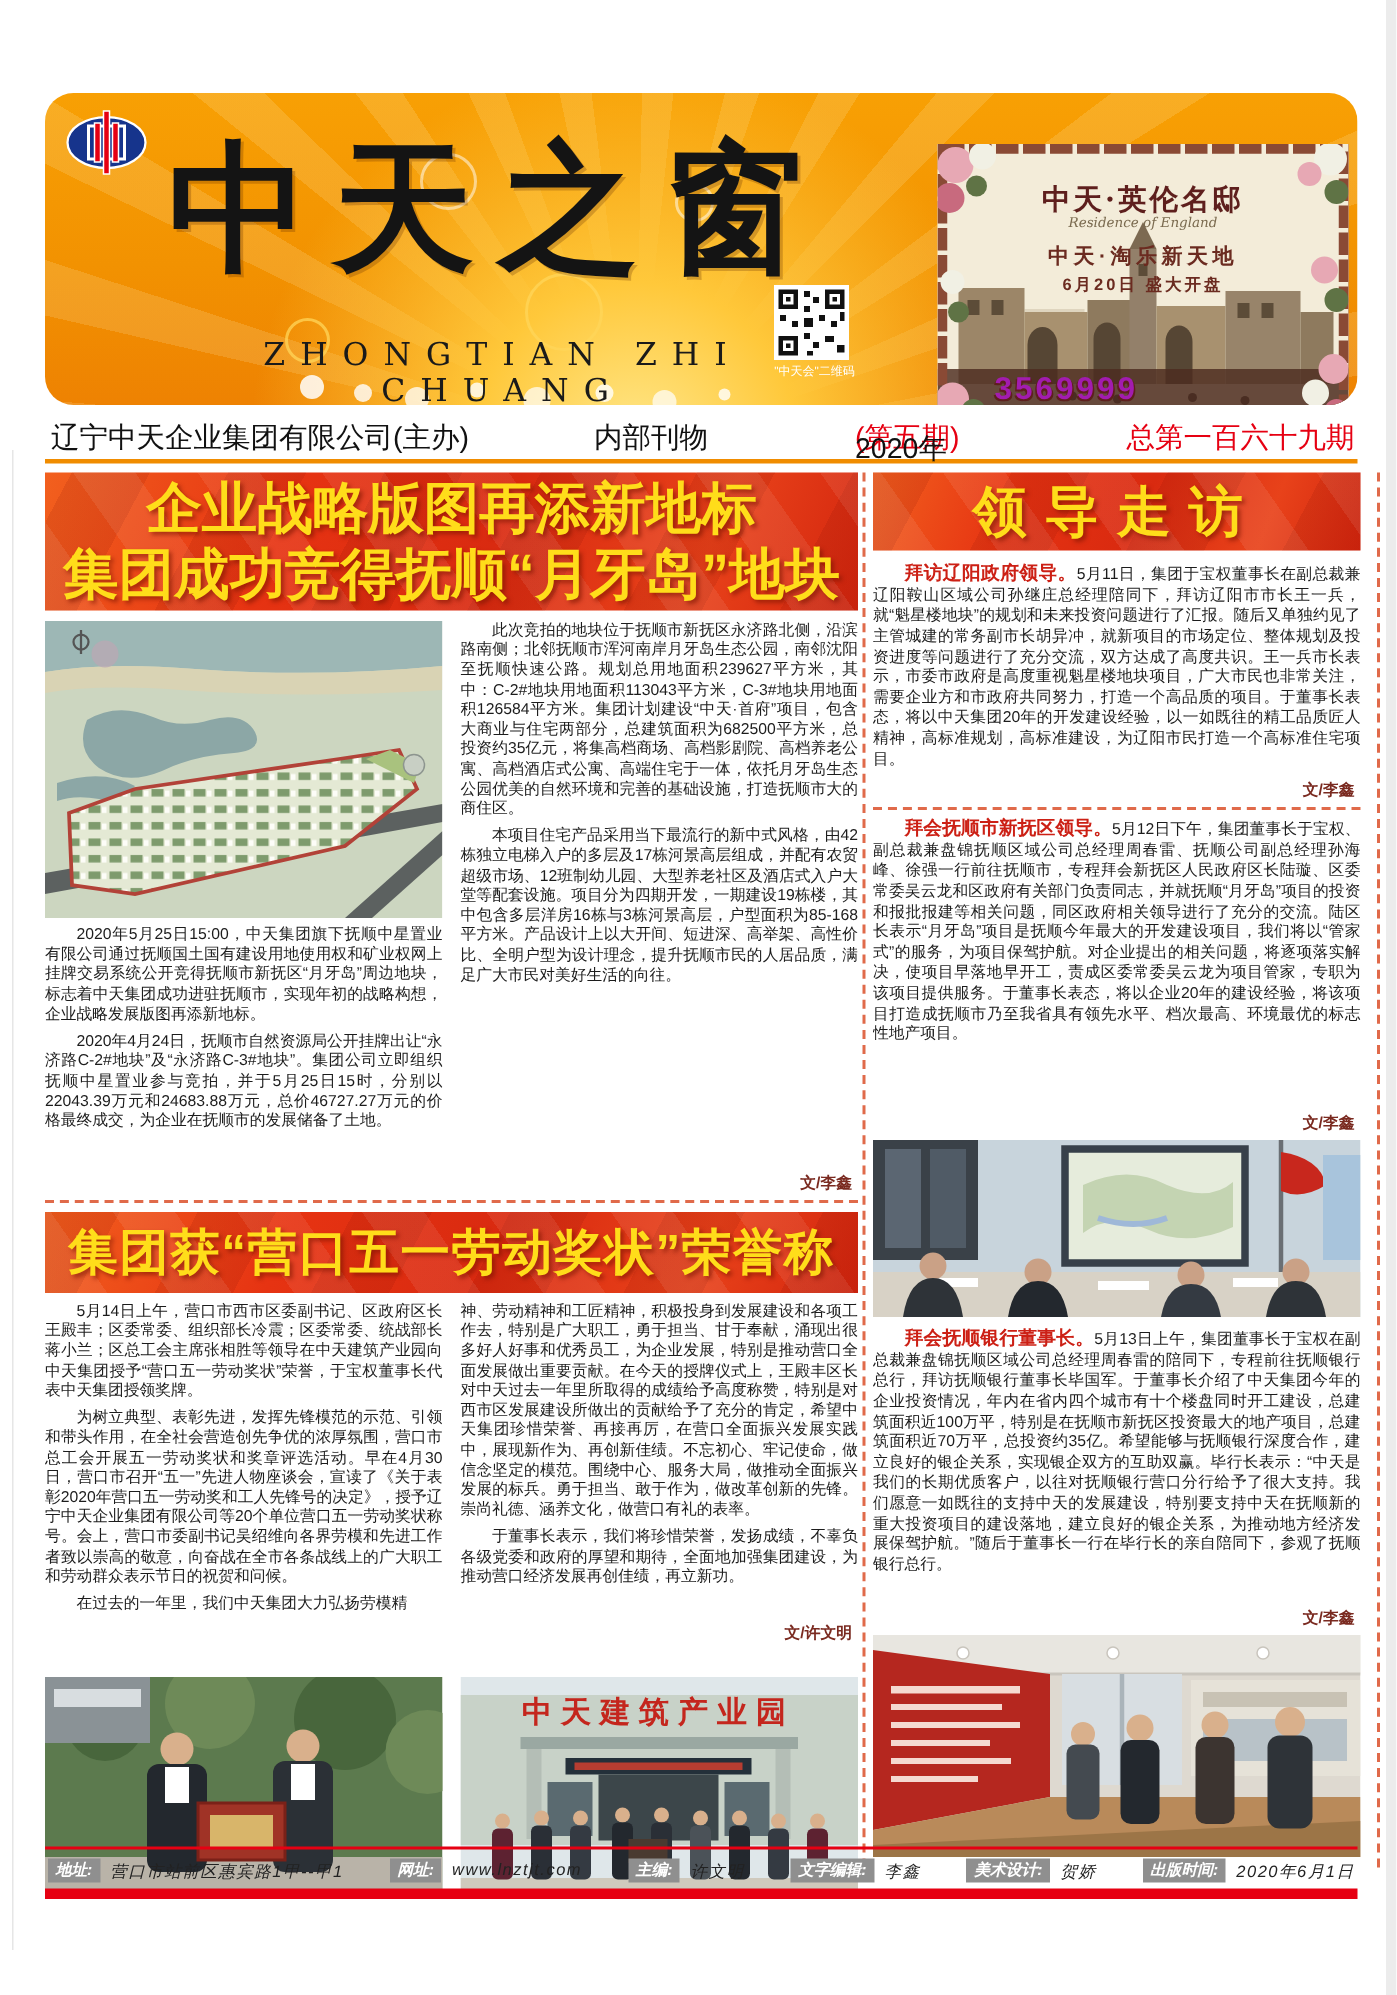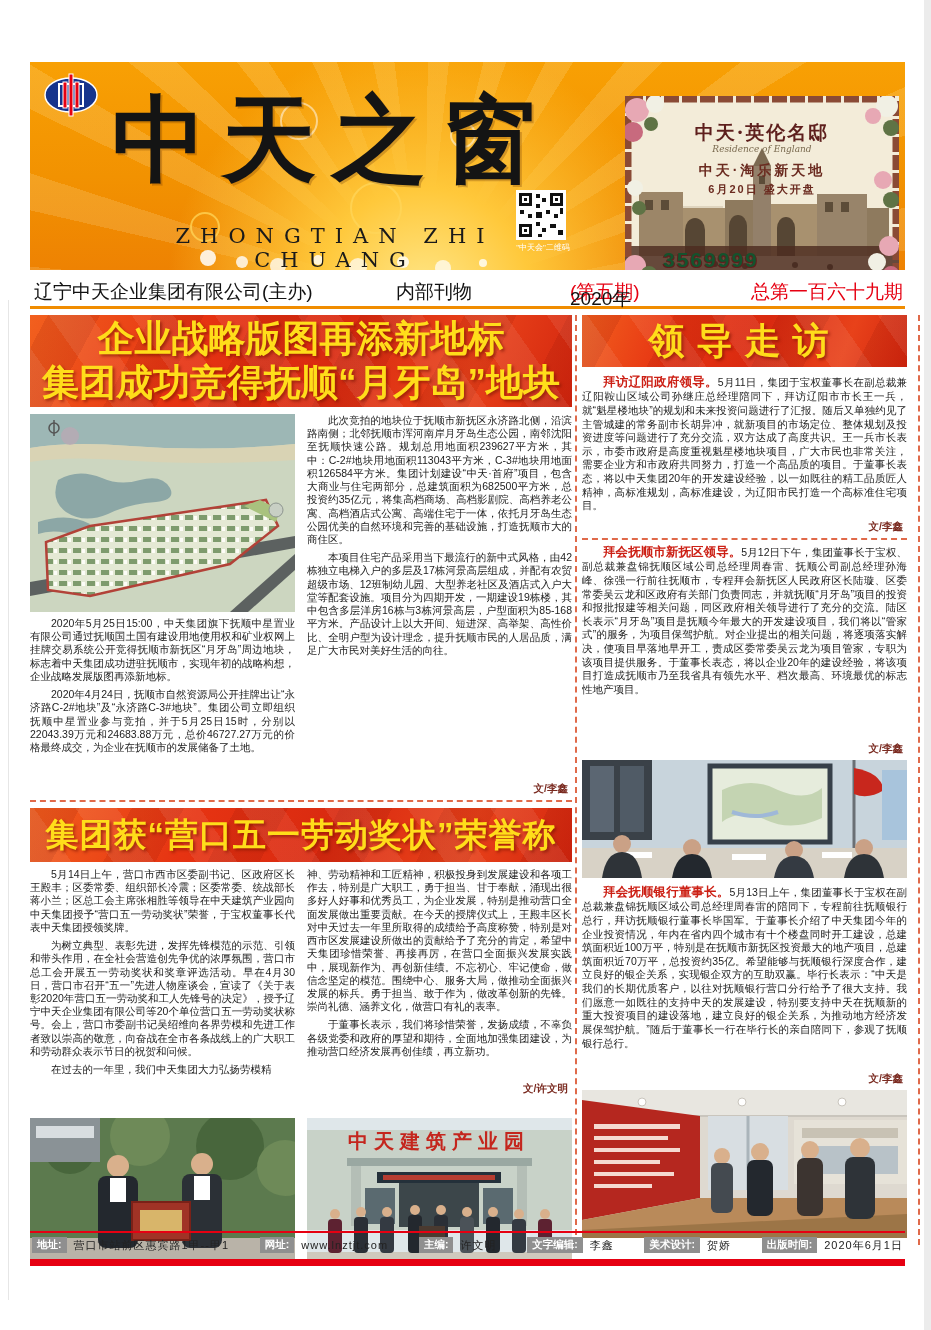--- a/index.html
+++ b/index.html
@@ -6,21 +6,21 @@
   .page{position:relative;width:931px;height:1330px;background:#fff;overflow:hidden;
         font-family:"Liberation Sans",sans-serif;color:#222;}
   .edge-r{position:absolute;right:0;top:0;width:7px;height:100%;background:#ececec;}
   .edge-l{position:absolute;left:8px;top:300px;width:1px;height:1000px;background:#e6e6e6;}
 
   
   .masthead{position:absolute;left:30px;top:62px;width:875px;height:208px;overflow:hidden;
     background:
       radial-gradient(circle at 45% 112%, #ffe78a 0%, #ffc83a 20%, rgba(255,190,45,0) 48%),
       repeating-conic-gradient(from -90deg at 45% 115%, rgba(255,244,200,.16) 0deg 5deg, rgba(255,244,200,0) 5deg 13deg),
-      linear-gradient(180deg,#f8a004 0%,#f29201 55%,#ee8202 100%);}
+      linear-gradient(180deg,#f8a004 0%,#f29201 55%,#ee8202 100%); border-radius: 19px;}
   .swirl{position:absolute;border:2px solid rgba(255,255,255,.5);border-radius:50%;}
   .swirl.gold{border-color:rgba(255,214,90,.75);}
   .cloud{position:absolute;left:170px;top:188px;width:16px;height:16px;border-radius:50%;
      background:rgba(255,255,255,.85);
      box-shadow:34px 4px 0 -2px rgba(255,255,255,.8),70px 8px 0 0 rgba(255,255,255,.75),
        110px 2px 0 -3px rgba(255,255,255,.8),150px 9px 0 1px rgba(255,255,255,.7),
        195px 4px 0 -2px rgba(255,255,255,.8),235px 10px 0 0 rgba(255,255,255,.7),
        275px 5px 0 -4px rgba(255,255,255,.8);}
   .logo{position:absolute;left:12px;top:10px;}
   .mh-title{position:absolute;left:42px;top:12px;width:520px;text-align:center;
@@ -36,21 +36,21 @@
       box-shadow:0 0 0 1px #9c5a40 inset;overflow:hidden;}
   .ad svg{position:absolute;left:0;top:0;}
   .ad-l1{position:absolute;left:0;top:24px;width:100%;text-align:center;font-weight:bold;
      font-size:19px;color:#5e1f1d;letter-spacing:2px;font-family:"DejaVu Serif",serif;}
   .ad-script{position:absolute;left:0;top:48px;width:100%;text-align:center;font-style:italic;
      font-size:9px;color:#7a6a4f;font-family:"DejaVu Serif",serif;}
   .ad-l2{position:absolute;left:0;top:66px;width:100%;text-align:center;font-weight:bold;
      font-size:14px;color:#6b2b20;letter-spacing:3px;}
   .ad-l3{position:absolute;left:0;top:86px;width:100%;text-align:center;font-weight:bold;
      font-size:11px;color:#6b2b20;letter-spacing:2px;}
-  .ad-phone{position:absolute;left:38px;bottom:10px;font-weight:bold;font-size:21px;color:#14532d;
+  .ad-phone{position:absolute;left:38px;bottom:10px;font-weight:bold;font-size:21px;color:#a21caf;
      letter-spacing:2px;text-shadow:1px 1px 0 #5e1f1d,-1px 1px 0 #5e1f1d;}
 
   
   .infobar{position:absolute;left:30px;top:272px;width:875px;height:34px;background:#fff;
      border-bottom:3px solid #f08c00;font-size:19px;}
   .infobar span{position:absolute;top:7px;white-space:nowrap;}
   .ib-publisher{left:4px;color:#111;}
   .ib-type{left:366px;color:#111;}
   .ib-issue{left:540px;color:#111;}
   .ib-issue b{color:#e60012;font-weight:normal;}
@@ -91,21 +91,21 @@
 
   .rart{position:relative;overflow:hidden;margin-bottom:4px;}
   .rart p{margin:0;font-size:10.5px;line-height:1.30;text-align:justify;text-indent:2em;color:#1c1c1c;}
   .rart .lead{color:#cc2015;font-weight:bold;font-size:12.5px;}
   .rart1{height:160px;} .rart2{height:212px;} .rart3{height:202px;}
   .rphoto{display:block;margin:4px 0 6px 0;}
 
   
   .pfooter{position:absolute;left:30px;top:1231px;width:875px;}
   .pfooter .topline{height:0;border-top:2px solid #e60012;margin-bottom:4px;}
-  .f-row{display:flex;align-items:flex-start;justify-content:space-between;height:18px;margin:0 2px;}
+  .f-row{display:flex;align-items:flex-end;justify-content:space-between;height:18px;margin:0 2px;font-style:italic;}
   .f-item{display:flex;align-items:center;white-space:nowrap;}
   .f-label{background:#8f8f8f;color:#fff;font-size:10.5px;font-weight:bold;padding:1px 5px;}
   .f-value{color:#222;font-size:11px;padding-left:7px;letter-spacing:1px;}
   .pfooter .botline{height:7px;background:#e60012;margin-top:4px;}
 </style>
 </head>
 <body>
 
 <div class="page">
   <div class="edge-r"></div>

